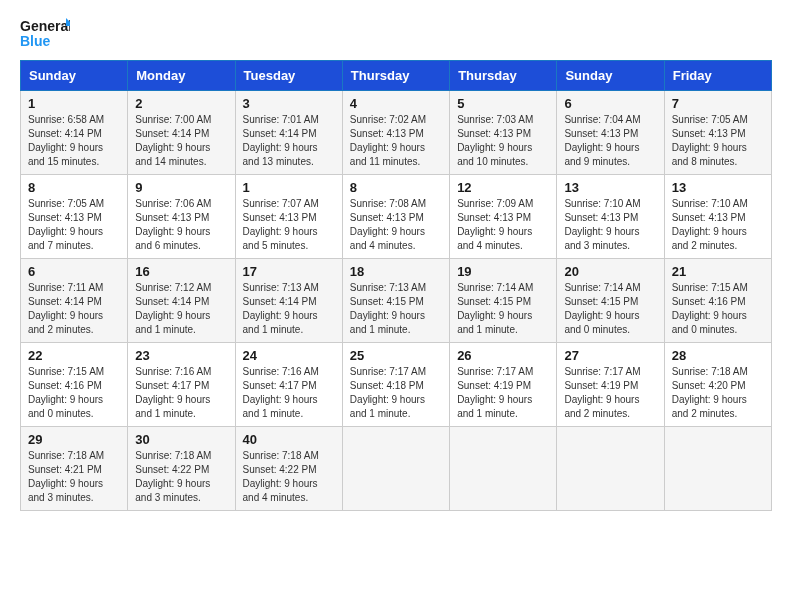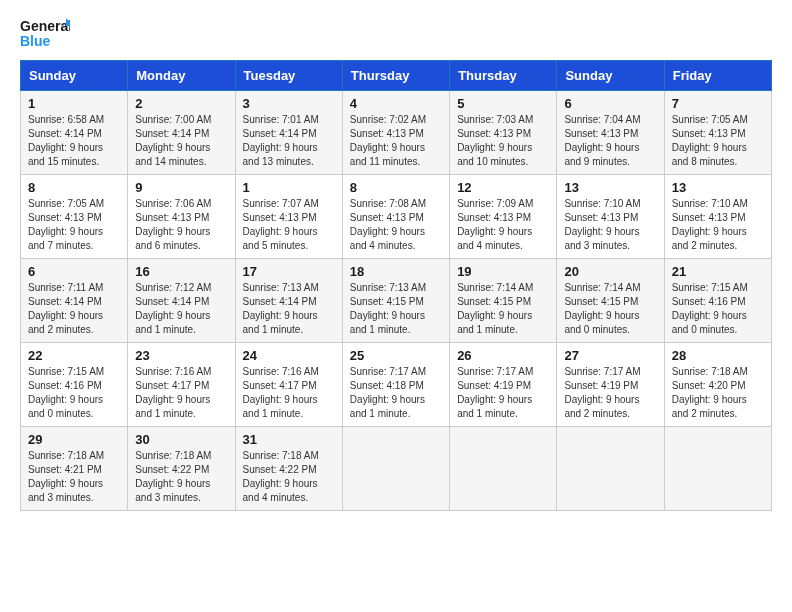--- a/index.html
+++ b/index.html
@@ -351,21 +351,21 @@
       </td>
         <td>
         <span class="day-number">30</span>
         <span class="day-info">
           Sunrise: 7:18 AM<br>
           Sunset: 4:22 PM<br>
           Daylight: 9 hours and 3 minutes.
         </span>
       </td>
         <td>
-        <span class="day-number">31</span>
+        <span class="day-number">40</span>
         <span class="day-info">
           Sunrise: 7:18 AM<br>
           Sunset: 4:22 PM<br>
           Daylight: 9 hours and 4 minutes.
         </span>
       </td>
         <td class="empty-cell"></td>
         <td class="empty-cell"></td>
         <td class="empty-cell"></td>
         <td class="empty-cell"></td>

